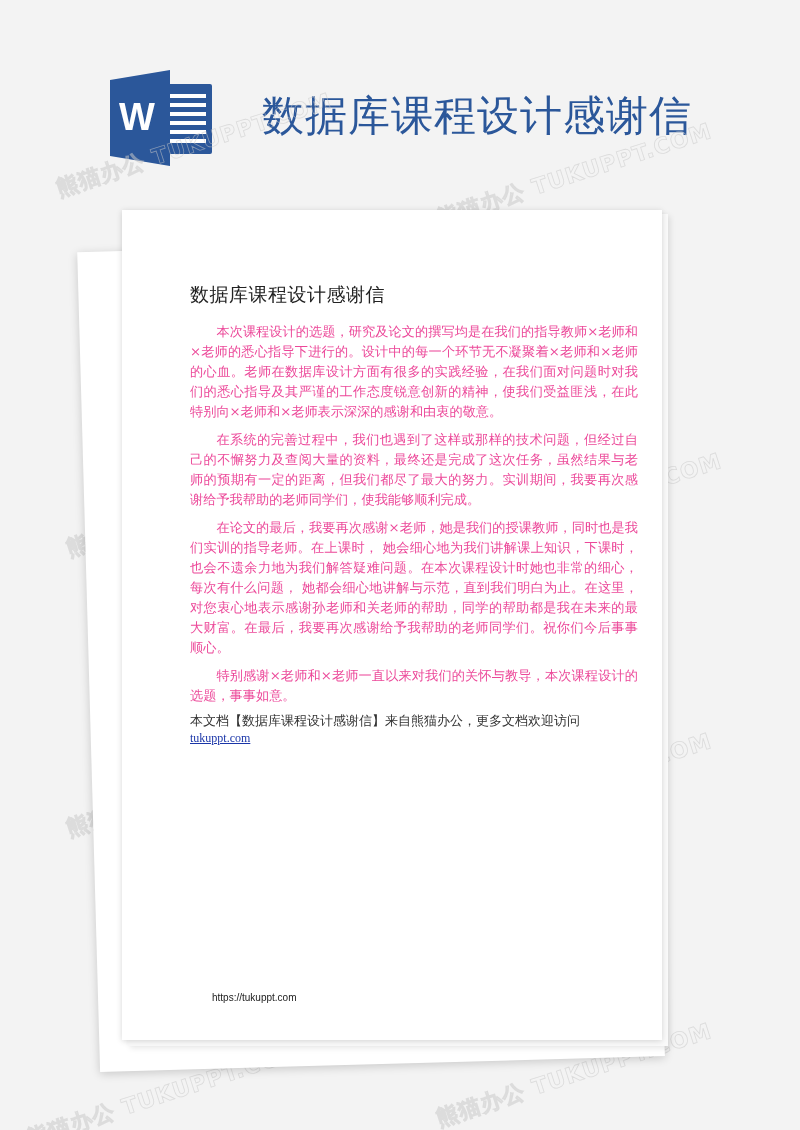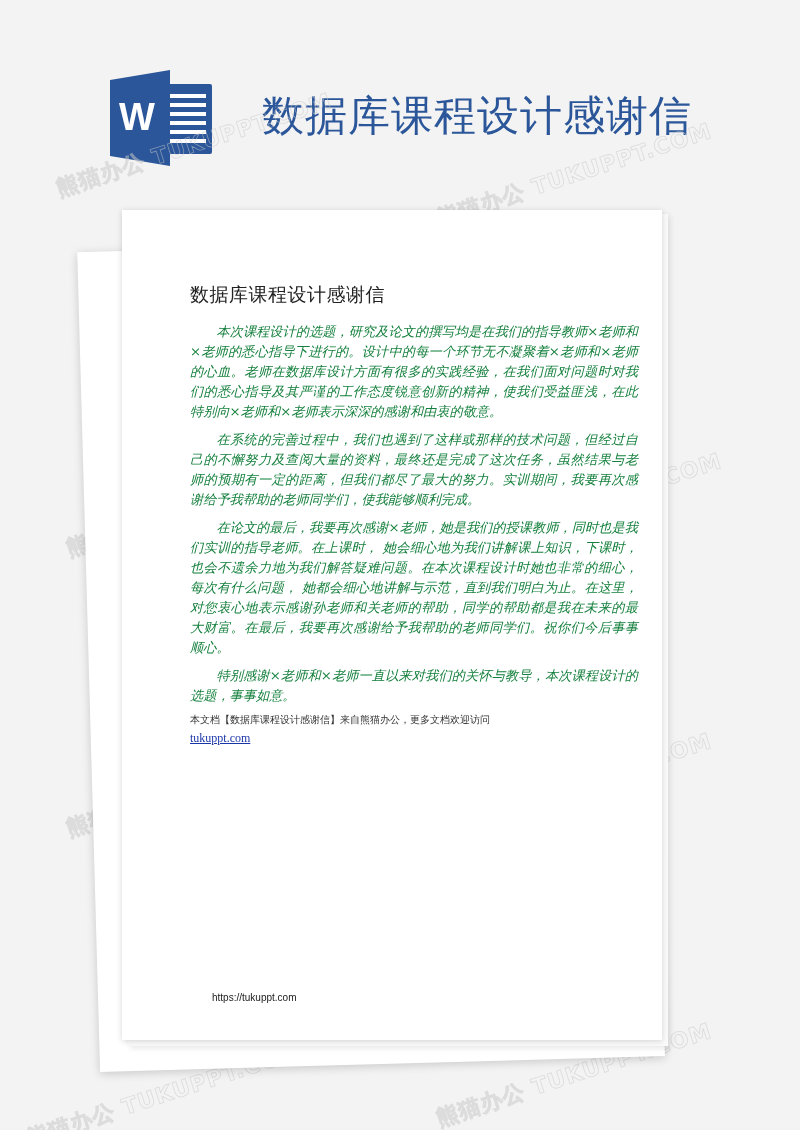--- a/index.html
+++ b/index.html
@@ -43,28 +43,27 @@
       position: absolute; left: 68px; top: 72px;
       font-size: 19px; color: #222; letter-spacing: 0.5px;
       white-space: nowrap;
     }
     .doc-body {
       position: absolute; left: 68px; top: 112px; width: 448px;
     }
     .para {
       margin: 0 0 8px 0;
       text-indent: 2em;
-      font-size: 13.2px; line-height: 20px; color: #15803d;
+      font-size: 13.2px; line-height: 20px; color: #ec4899;
       text-align: justify;
-      font-style: italic;
     }
     .footer-note {
       margin-top: 4px;
-      font-family: Liberation Mono, monospace;
-      font-size: 10px; line-height: 13px; color: #333;
+      font-family: Liberation Sans, sans-serif;
+      font-size: 13px; line-height: 13px; color: #333;
     }
     .footer-link {
       font-family: Liberation Serif, serif;
       font-size: 12px; color: #1a35a8; text-decoration: underline;
       display: inline-block; cursor: pointer;
     }
     .page-url {
       position: absolute; left: 68px; top: 782px;
       font-family: "Liberation Sans", "DejaVu Sans", sans-serif;
       font-size: 10px; color: #222; padding-left: 22px;

